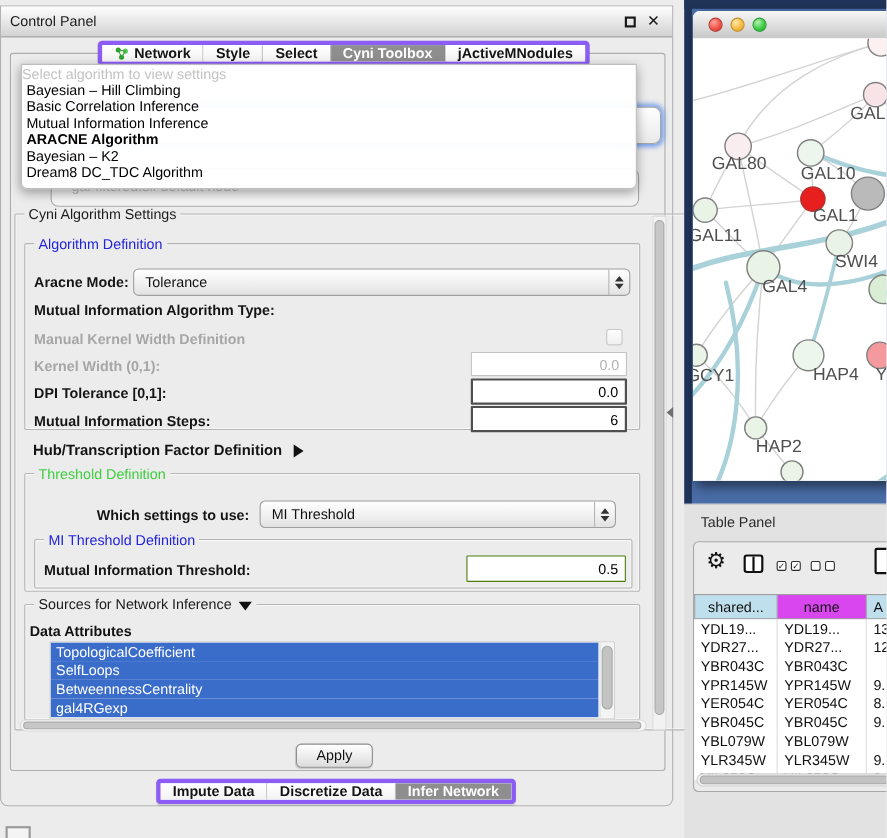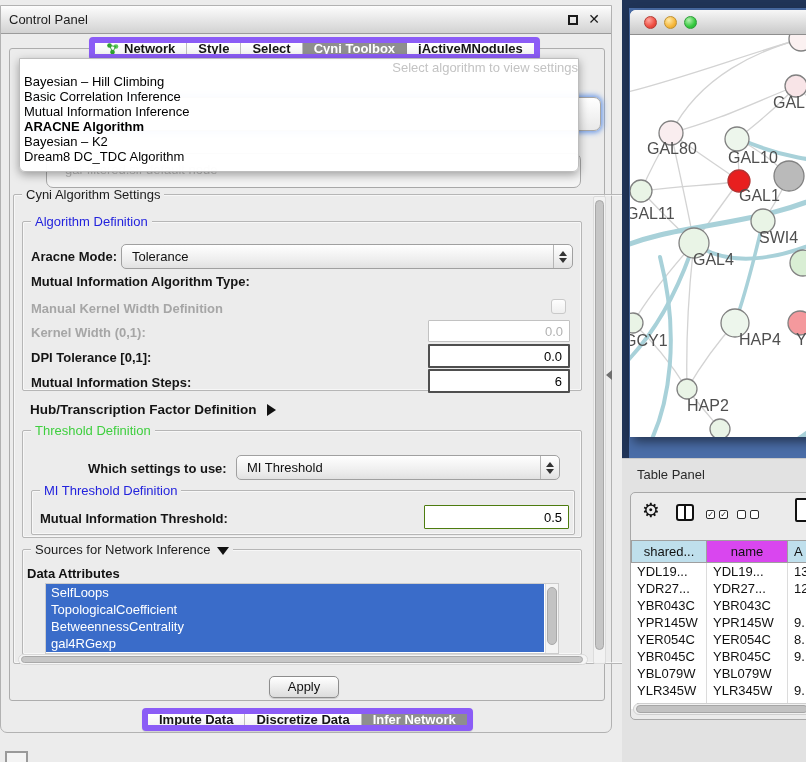--- a/index.html
+++ b/index.html
@@ -10,21 +10,21 @@
   
   #control-panel{position:absolute;left:0;top:5px;width:612px;height:728px;background:#ececec;
     border:1px solid #b2b2b2;border-radius:0 0 7px 7px}
   #cp-titlebar{position:absolute;left:0;top:0;width:100%;height:28px;
     background:linear-gradient(#fdfdfd,#d2d2d2);border-bottom:1px solid #9b9b9b}
   #cp-title{position:absolute;left:8px;top:6px;font-size:13px;color:#1c1c1c}
   #cp-float{position:absolute;right:33px;top:9px;width:10px;height:10px;border:2px solid #1a1a1a;background:transparent}
   #cp-close{position:absolute;right:11px;top:5px;font-size:14px;font-weight:bold;color:#1a1a1a}
 
   
-  .segbar{position:absolute;height:23px;display:flex;border:6px solid #8b5cf6;border-radius:4px;
+  .segbar{position:absolute;height:23px;display:flex;border:4px solid #8b5cf6;border-radius:4px;
     background:#ffffff;overflow:hidden;z-index:4;box-shadow:0 1px 1px rgba(0,0,0,.12)}
   .seg{display:flex;align-items:center;padding:0 11px;font-weight:600;font-size:13px;
     border-right:1px solid #bdbdbd;color:#141414;background:linear-gradient(#ffffff,#f3f3f3);white-space:nowrap}
   .seg:last-child{border-right:none}
   .seg.sel{background:#8e8e8e;color:#fff;border-right-color:#8a8a8a}
   .seg .net-ico{margin-right:5px;width:13px;height:13px;display:inline-block}
   #top-tabs{left:88px;top:31px}
   #bottom-tabs{left:141px;top:702px}
 
   #tab-pane{position:absolute;left:8px;top:42px;width:596px;height:653px;
@@ -36,21 +36,21 @@
     border-radius:7px;background:linear-gradient(#fff,#e9e9e9);
     box-shadow:0 0 5px 2px rgba(95,145,230,.85);z-index:1}
   #ghost-combo2{position:absolute;left:45px;top:147px;width:535px;height:35px;border:1px solid #a8a8a8;
     border-radius:7px;background:#f4f4f4;z-index:1;overflow:hidden}
   #ghost-combo2 span{position:absolute;left:18px;top:8px;color:#bdbdbd}
 
   
   #algo-dropdown{position:absolute;left:18px;top:52px;width:560px;height:114px;z-index:6;
     background:rgba(255,255,255,.96);border:1px solid #bdbdbd;border-radius:0 0 6px 6px;
     box-shadow:0 3px 10px rgba(0,0,0,.35)}
-  #dd-prompt{height:15px;text-align:right;color:#c3c3c3;font-size:13px;padding-top:1px}
+  #dd-prompt{height:15px;text-align:left;color:#c3c3c3;font-size:13px;padding-top:1px}
   .opt{height:15px;line-height:15px;padding-left:4px;font-size:13px;color:#000}
   .opt.bold{font-weight:bold}
 
   
   .gb{position:absolute;border:1px solid #b6b6b6;border-radius:2px;
       box-shadow:inset 0 0 0 1px rgba(255,255,255,.6)}
   .gb-t{position:absolute;top:-8px;left:8px;background:#ececec;padding:0 4px;font-size:13px;color:#1d1d1d;white-space:nowrap}
   .gb-t.blue{color:#2323dd}
   .gb-t.green{color:#3fcf3f}
 
@@ -252,22 +252,22 @@
         <span class="lbl" style="left:8px;top:20px">Mutual Information Threshold:</span>
         <input class="fld lite" style="left: 392px; top: 14px; width: 145px; height: 24px;" readonly="" value="0.5">
       </div>
     </div>
 
     <div id="src-box" class="gb">
       <span class="gb-t"><span>Sources for Network Inference</span><i class="tri-down"></i></span>
       <span id="attr-title">Data Attributes</span>
       <div id="attr-list">
         <div id="attr-items">
+            <div class="attr">TopologicalCoefficient</div>
             <div class="attr">SelfLoops</div>
-            <div class="attr">TopologicalCoefficient</div>
             <div class="attr">BetweennessCentrality</div>
             <div class="attr">gal4RGexp</div>
           </div>
         <div class="vsb">
             <div class="thumb"></div>
           </div>
       </div>
     </div>
 
     <div id="cyni-hsb">

